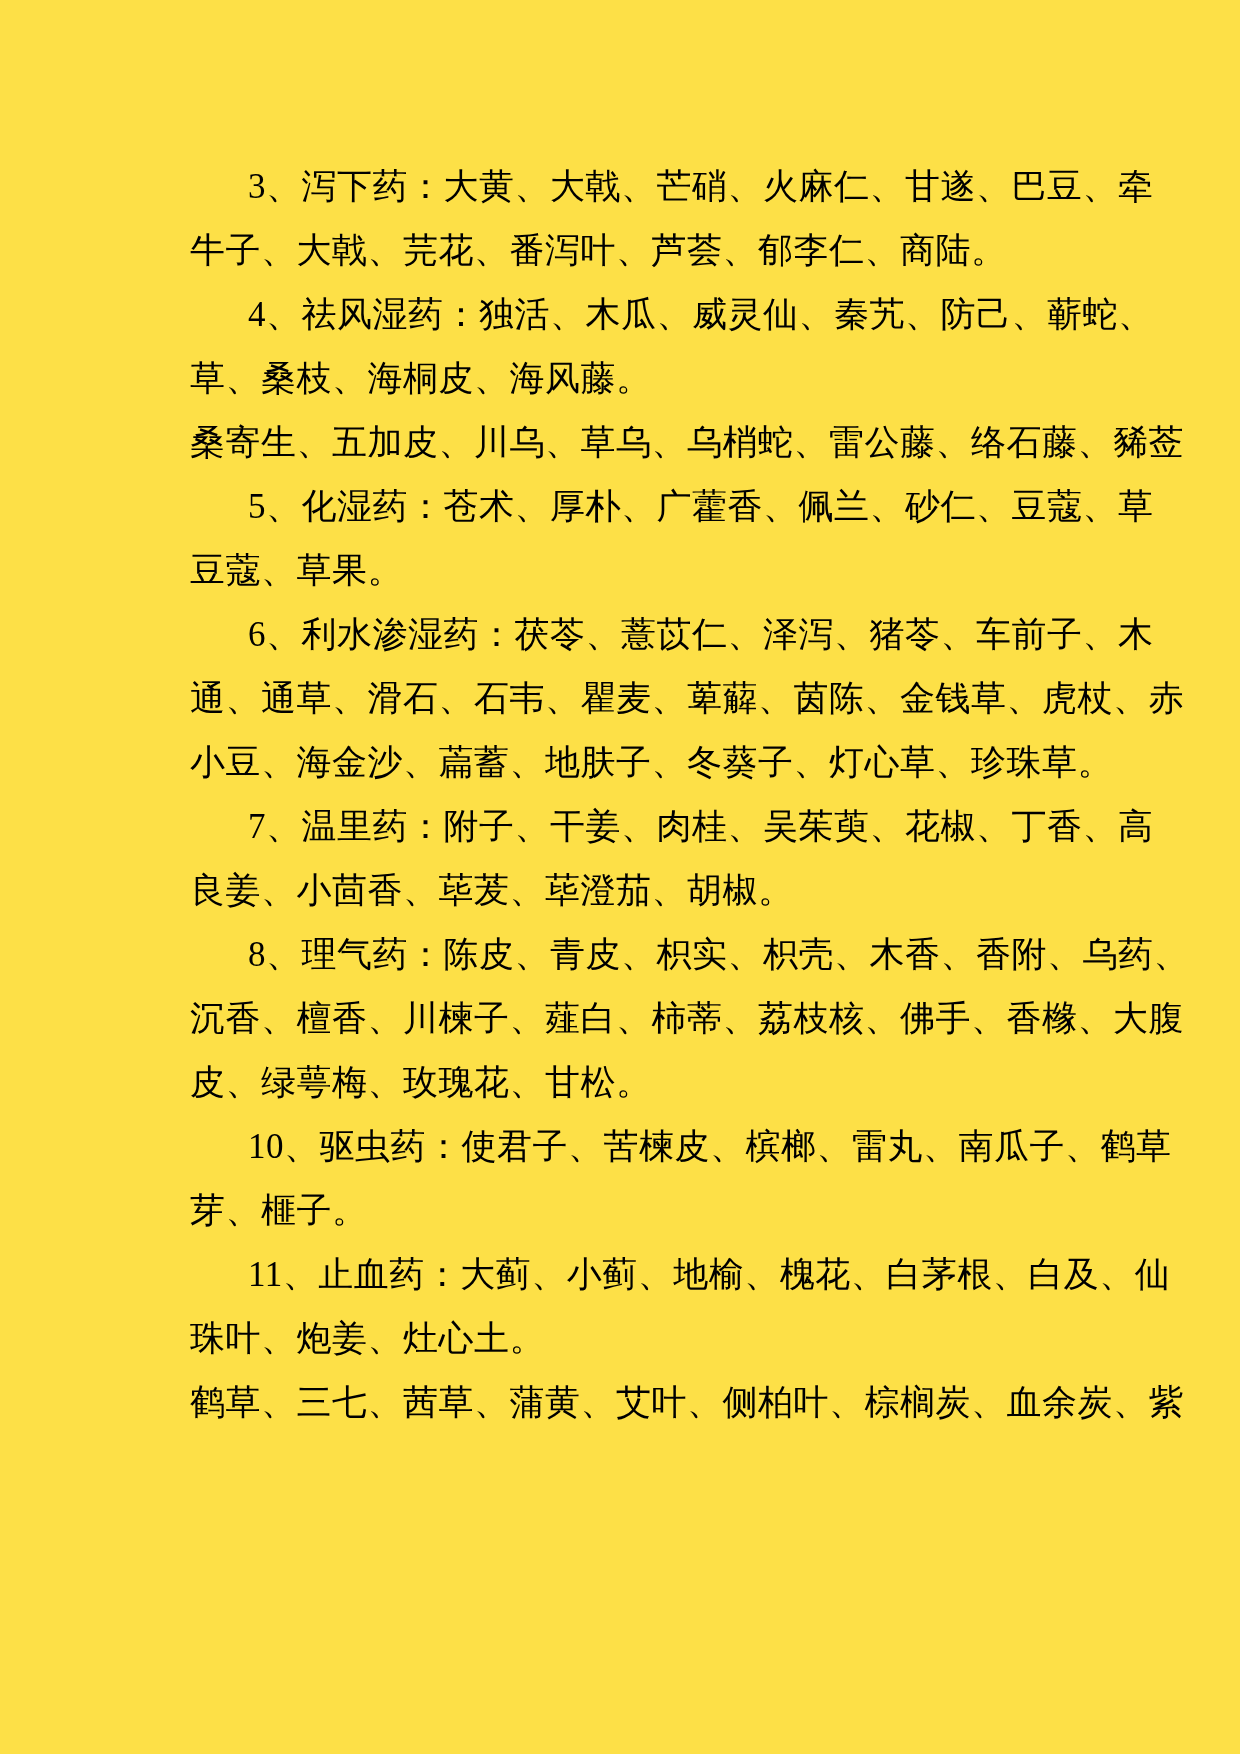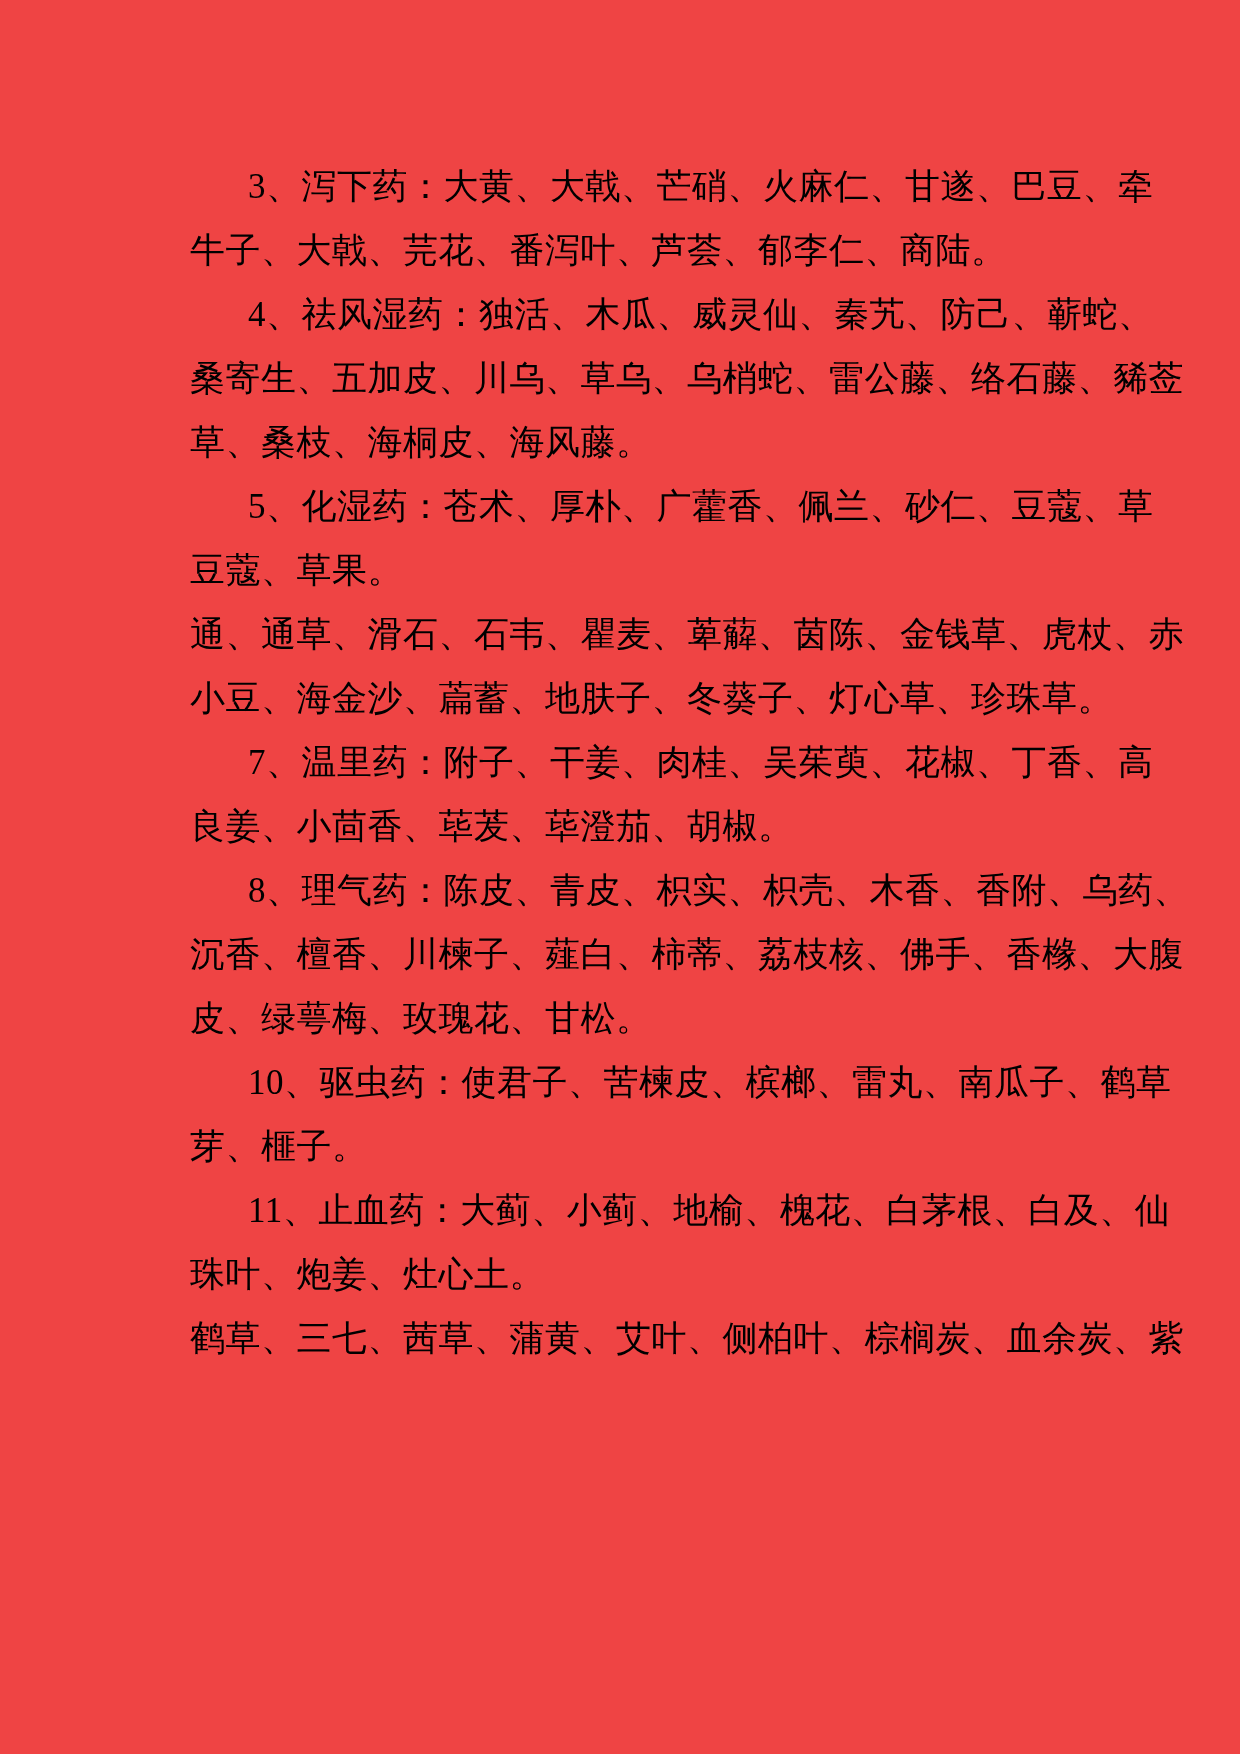--- a/index.html
+++ b/index.html
@@ -2,21 +2,21 @@
 <html lang="zh"><head>
 <meta charset="utf-8">
 <style>
   html, body { margin: 0; padding: 0; }
   body { background: #e8e8e8; }
   .page {
     position: relative;
     width: 1240px;
     height: 1754px;
     margin: 0 auto;
-    background: #ef4444;
+    background: #fde047;
     overflow: hidden;
   }
   .doc {
     position: absolute;
     left: 190px;
     top: 155px;
     width: 862px;
     color: #000000;
     font-family: "Liberation Serif", "DejaVu Serif", serif;
     font-size: 35px;
@@ -42,30 +42,31 @@
 <div class="page">
   <div class="doc">
 
     <div class="para">
       <div class="ln ln-first">3、泻下药：大黄、大戟、芒硝、火麻仁、甘遂、巴豆、牵</div>
       <div class="ln ln-end">牛子、大戟、芫花、番泻叶、芦荟、郁李仁、商陆。</div>
     </div>
 
     <div class="para">
       <div class="ln ln-first">4、祛风湿药：独活、木瓜、威灵仙、秦艽、防己、蕲蛇、</div>
+      <div class="ln ln-end">草、桑枝、海桐皮、海风藤。</div>
       <div class="ln">桑寄生、五加皮、川乌、草乌、乌梢蛇、雷公藤、络石藤、豨莶</div>
-      <div class="ln ln-end">草、桑枝、海桐皮、海风藤。</div>
     </div>
 
     <div class="para">
       <div class="ln ln-first">5、化湿药：苍术、厚朴、广藿香、佩兰、砂仁、豆蔻、草</div>
       <div class="ln ln-end">豆蔻、草果。</div>
     </div>
 
     <div class="para">
+      <div class="ln ln-first">6、利水渗湿药：茯苓、薏苡仁、泽泻、猪苓、车前子、木</div>
       <div class="ln">通、通草、滑石、石韦、瞿麦、萆薢、茵陈、金钱草、虎杖、赤</div>
       <div class="ln ln-end">小豆、海金沙、萹蓄、地肤子、冬葵子、灯心草、珍珠草。</div>
     </div>
 
     <div class="para">
       <div class="ln ln-first">7、温里药：附子、干姜、肉桂、吴茱萸、花椒、丁香、高</div>
       <div class="ln ln-end">良姜、小茴香、荜茇、荜澄茄、胡椒。</div>
     </div>
 
     <div class="para">

